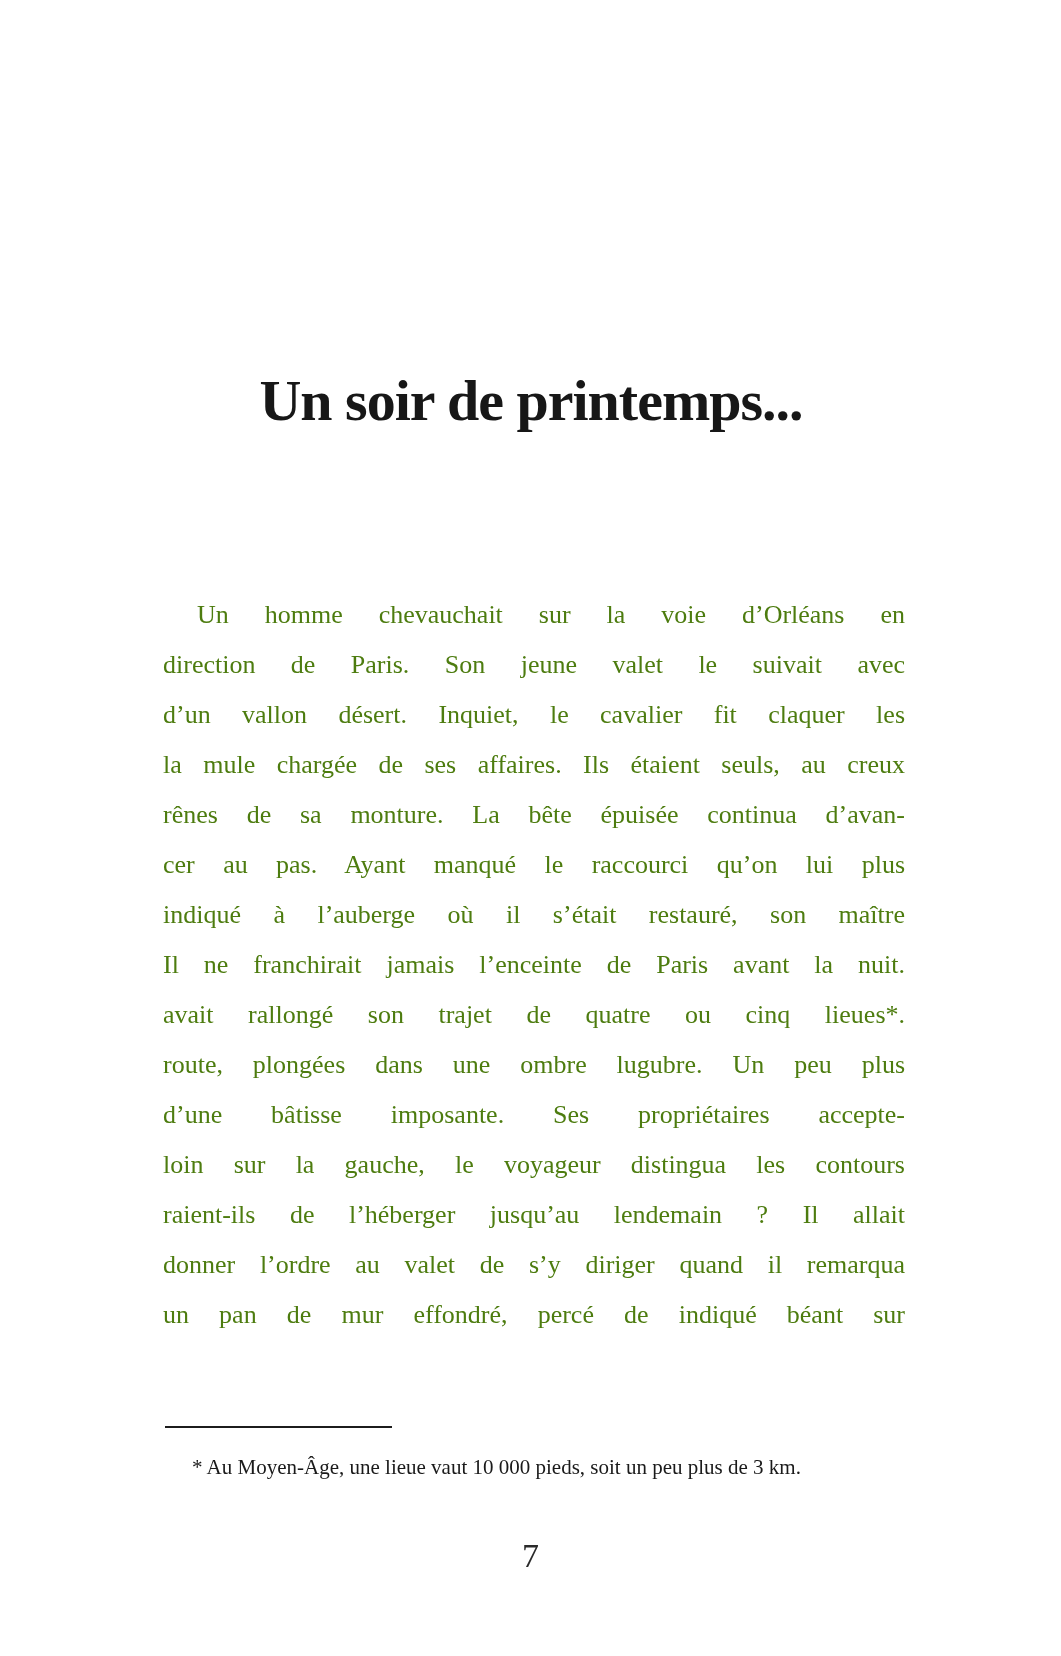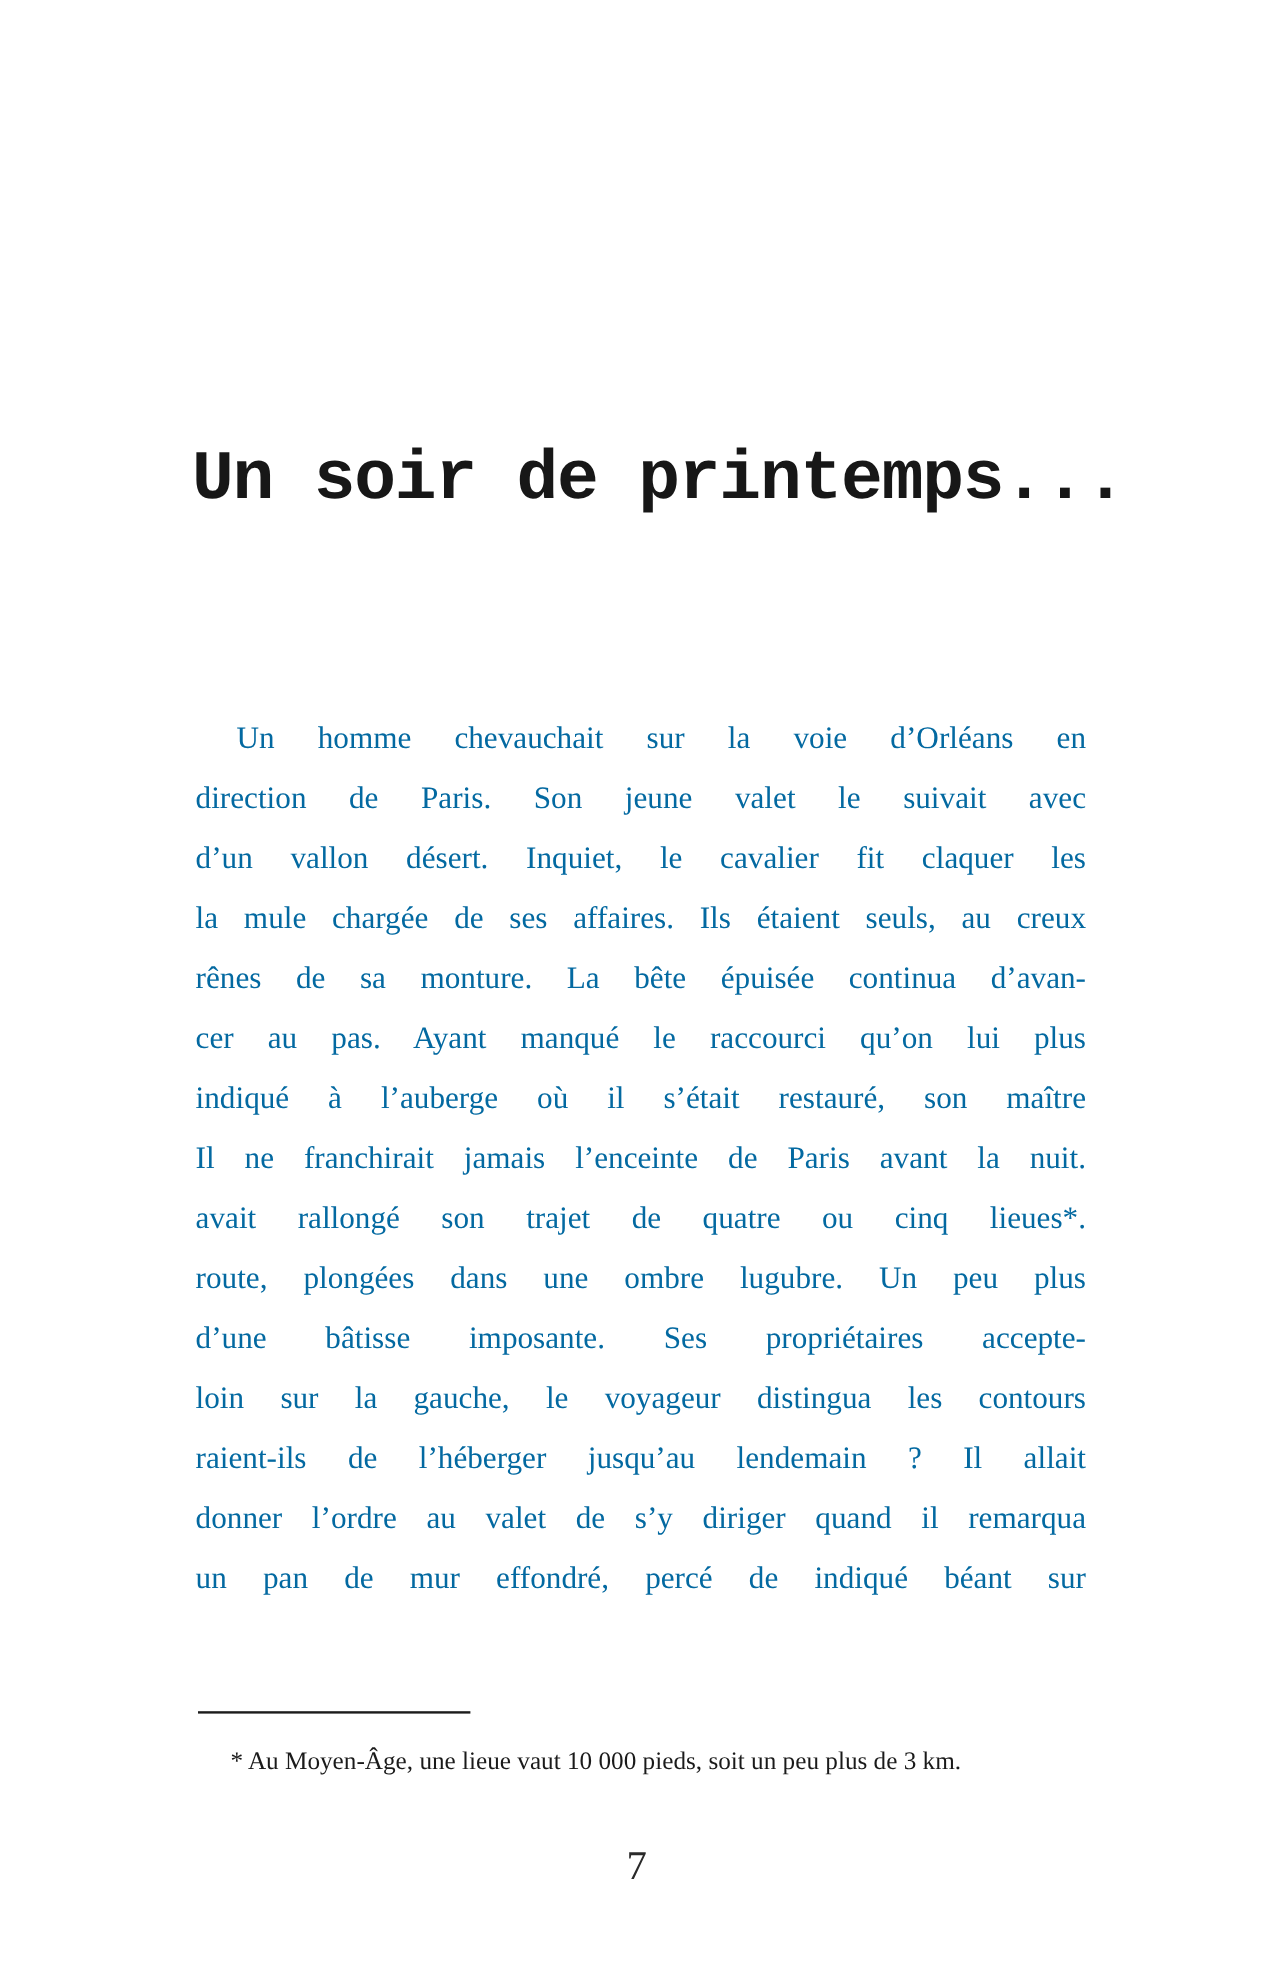--- a/index.html
+++ b/index.html
@@ -15,36 +15,36 @@
     overflow: hidden;
     font-family: "Liberation Serif", "DejaVu Serif", serif;
     color: #1a1a1a;
   }
   .chapter-title {
     position: absolute;
     left: 160px;
     top: 370px;
     width: 742px;
     text-align: center;
-    font-family: Liberation Mono, monospace;
+    font-family: Liberation Serif, serif;
     font-weight: 700;
     font-size: 58px;
     line-height: 62px;
     letter-spacing: -1px;
     color: #171717;
     white-space: nowrap;
   }
   .body-text {
     position: absolute;
     left: 163px;
     top: 590px;
     width: 742px;
     font-size: 26px;
     line-height: 50px;
-    color: #0369a1;
+    color: #4d7c0f;
   }
   .paragraph { margin: 0; }
   .body-line {
     text-align: justify;
     text-align-last: justify;
     -moz-text-align-last: justify;
     text-justify: inter-word;
     height: 50px;
     overflow: visible;
   }

